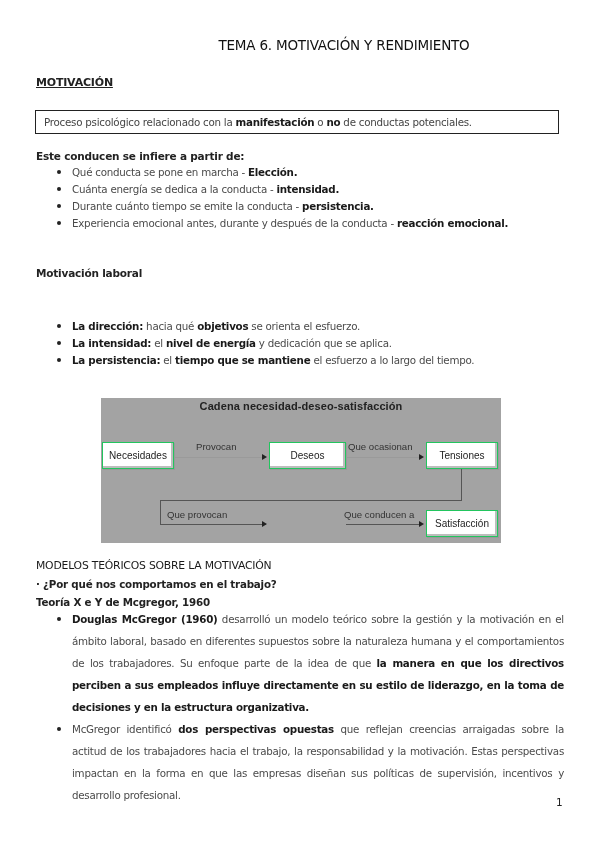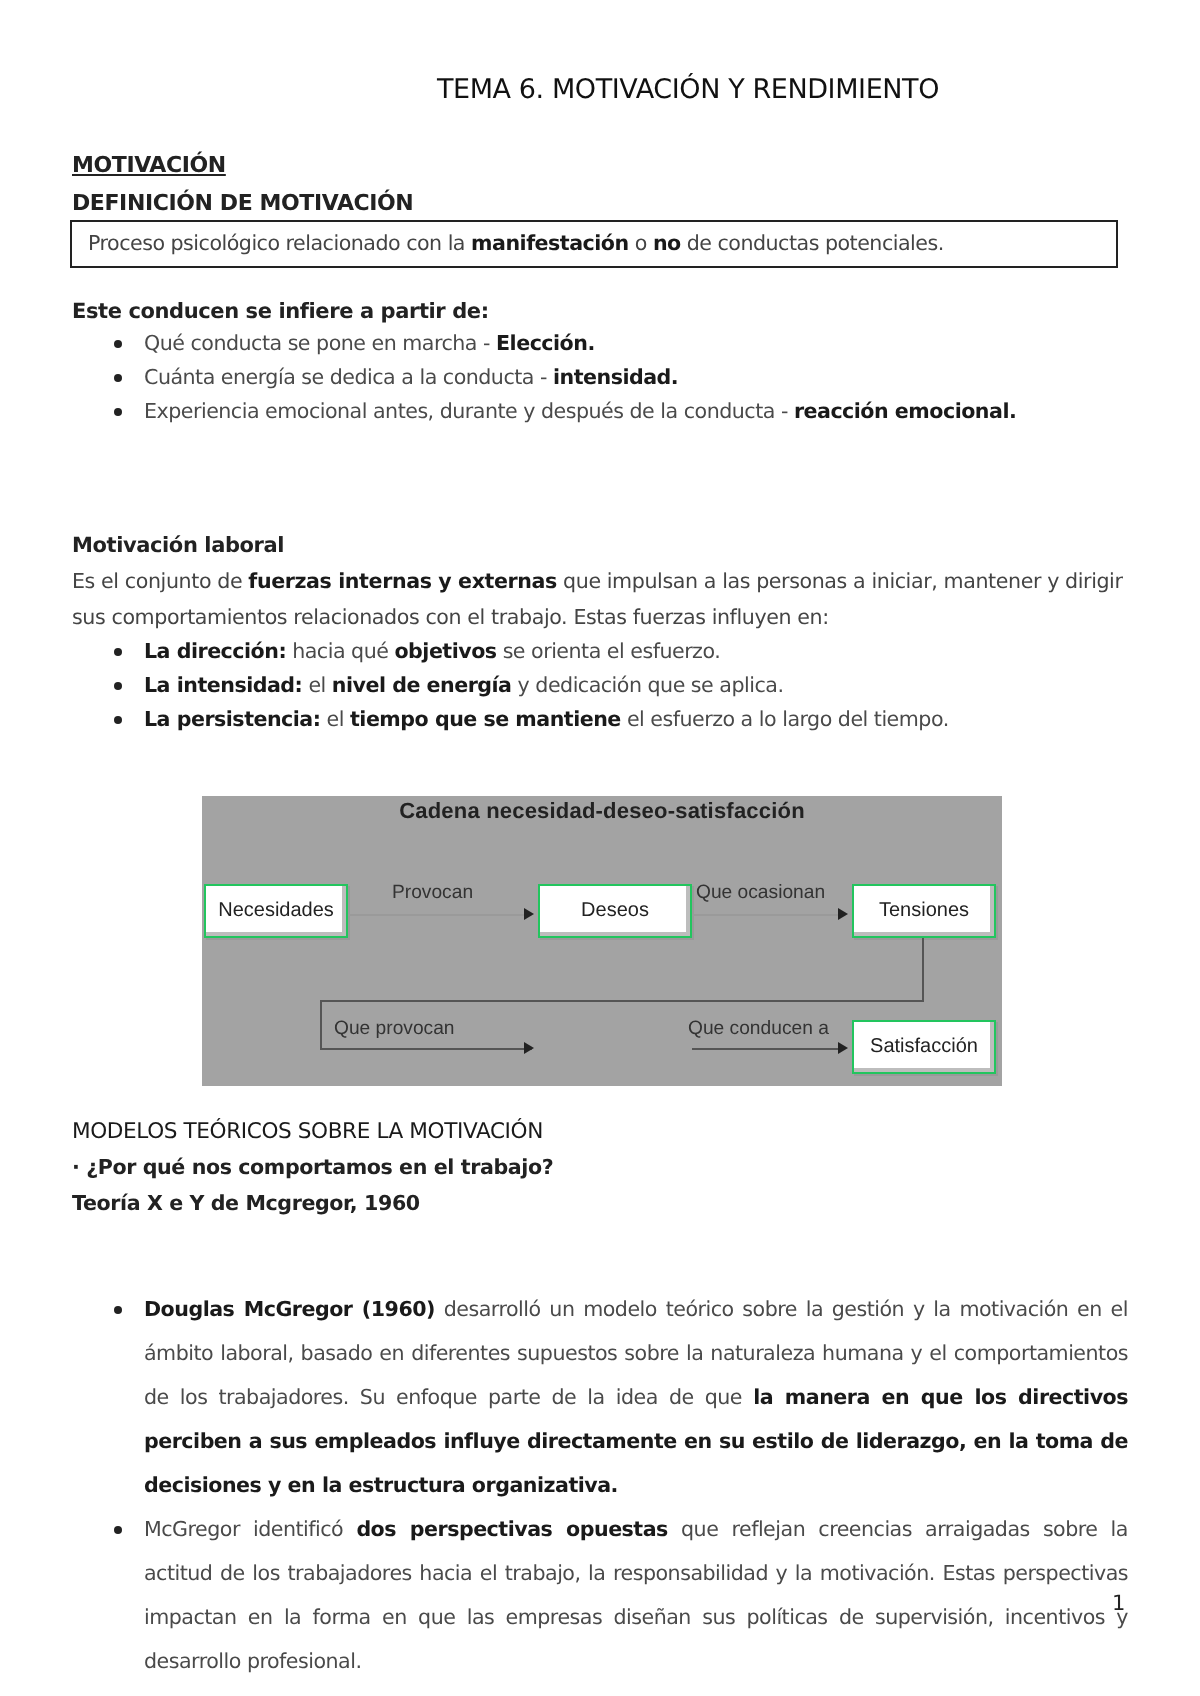--- a/index.html
+++ b/index.html
@@ -62,39 +62,36 @@
   .pagenum { position: absolute; left: 556px; top: 796px; font-size: 10.5px; color: #222; }
 </style>
 </head>
 <body>
 
 <div class="page">
 
   <div class="title">TEMA 6. MOTIVACIÓN Y RENDIMIENTO</div>
 
   <div class="abs h-under">MOTIVACIÓN</div>
-  <div class="abs h-def">DEFINICIÓN DE MOTIVACIÓN</div>
 
   <div class="defbox">
     <span>Proceso psicológico relacionado con la </span><b>manifestación</b><span> o </span><b>no</b><span> de conductas potenciales.</span>
   </div>
 
   <div class="abs h-sub" style="top:150px;">Este conducen se infiere a partir de:</div>
 
   <ul class="blist" style="top:164px;">
     <li><span>Qué conducta se pone en marcha - </span><b>Elección.</b></li>
     <li><span>Cuánta energía se dedica a la conducta - </span><b>intensidad.</b></li>
+    <li><span>Durante cuánto tiempo se emite la conducta - </span><b>persistencia.</b></li>
     <li><span>Experiencia emocional antes, durante y después de la conducta - </span><b>reacción emocional.</b></li>
   </ul>
 
   <div class="abs h-sub" style="top:267px;">Motivación laboral</div>
 
-  <div class="para" style="top:283px;">
-    <span>Es el conjunto de </span><b>fuerzas internas y externas</b><span> que impulsan a las personas a iniciar, mantener y dirigir sus comportamientos relacionados con el trabajo. Estas fuerzas influyen en:</span>
-  </div>
 
   <ul class="blist" style="top:318px;">
     <li><b>La dirección:</b><span> hacia qué </span><b>objetivos</b><span> se orienta el esfuerzo.</span></li>
     <li><b>La intensidad:</b><span> el </span><b>nivel de energía</b><span> y dedicación que se aplica.</span></li>
     <li><b>La persistencia:</b><span> el </span><b>tiempo que se mantiene</b><span> el esfuerzo a lo largo del tiempo.</span></li>
   </ul>
 
   <div class="diagram">
     <div class="dtitle">Cadena necesidad-deseo-satisfacción</div>
 
@@ -121,19 +118,19 @@
     <div class="arrow" style="left:318px; top:123px;"></div>
     <div class="dlabel" style="left:243px; top:111px;">Que conducen a</div>
 
     <div class="dbox" style="left:325px; top:112px; width:72px; height:27px; line-height:25px;">Satisfacción</div>
   </div>
 
   <div class="abs" style="top:559px; font-size:10.8px; color:#1a1a1a; letter-spacing:-0.2px;">MODELOS TEÓRICOS SOBRE LA MOTIVACIÓN</div>
   <div class="abs" style="top:578px; font-size:10.3px; font-weight:bold; color:#222; letter-spacing:-0.2px;">· ¿Por qué nos comportamos en el trabajo?</div>
   <div class="abs" style="top:596px; font-size:10.3px; font-weight:bold; color:#222; letter-spacing:-0.2px;">Teoría X e Y de Mcgregor, 1960</div>
 
-  <ul class="blist just" style="top:608px; width:528px;margin-top:36px;">
+  <ul class="blist just" style="top:608px; width:528px;">
     <li><b>Douglas McGregor (1960)</b><span> desarrolló un modelo teórico sobre la gestión y la motivación en el ámbito laboral, basado en diferentes supuestos sobre la naturaleza humana y el comportamientos de los trabajadores. Su enfoque parte de la idea de que </span><b>la manera en que los directivos perciben a sus empleados influye directamente en su estilo de liderazgo, en la toma de decisiones y en la estructura organizativa.</b><span></span></li>
     <li><b></b><span>McGregor identificó </span><b>dos perspectivas opuestas</b><span> que reflejan creencias arraigadas sobre la actitud de los trabajadores hacia el trabajo, la responsabilidad y la motivación. Estas perspectivas impactan en la forma en que las empresas diseñan sus políticas de supervisión, incentivos y desarrollo profesional.</span></li>
   </ul>
 
   <div class="pagenum">1</div>
 </div>
 
 </body></html>

